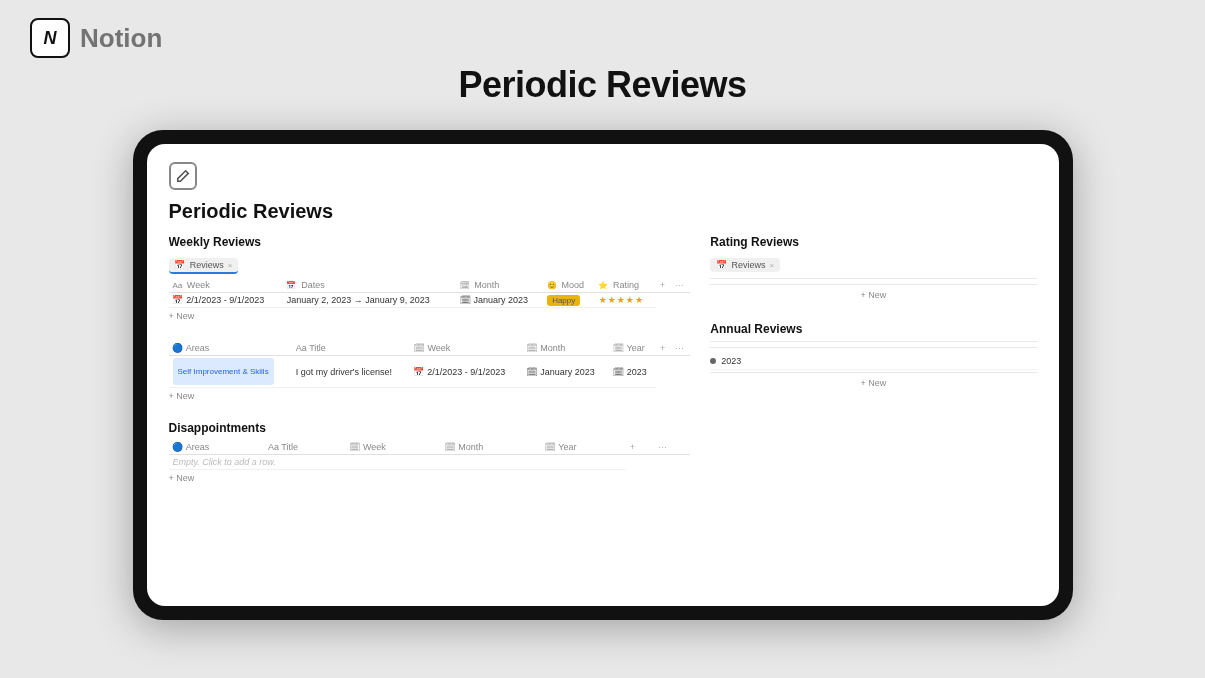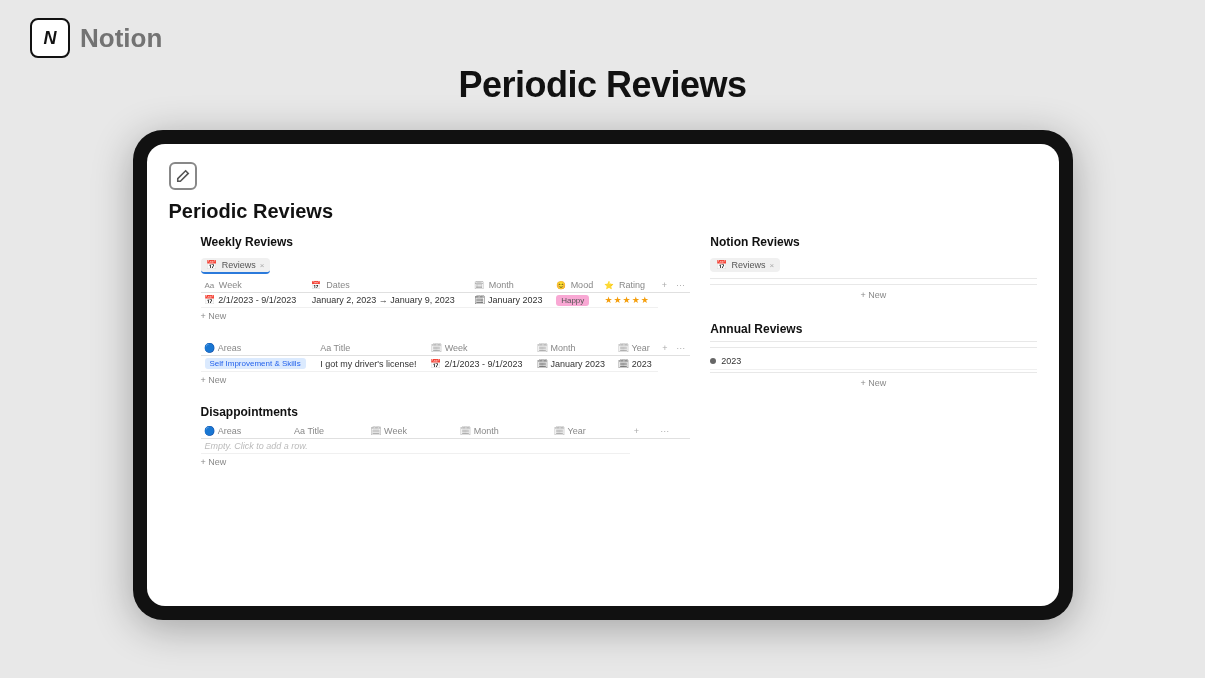--- a/index.html
+++ b/index.html
@@ -170,21 +170,21 @@
       padding: 2px 4px;
       color: #333;
       border-bottom: 1px solid #f0f0f0;
       white-space: nowrap;
     }
     .tag-pill {
       display: inline-block;
       background: #dbeafe;
       color: #2563eb;
       border-radius: 3px;
-      padding: 1px 5px;
+      padding: 9px 5px;
       font-size: 8px;
       font-weight: 500;
     }
     .stars {
       color: #f59e0b;
       font-size: 9px;
       letter-spacing: 1px;
     }
     .new-row {
       font-size: 9px;
@@ -249,29 +249,28 @@
     .col-icon {
       font-size: 8px;
       color: #888;
       margin-right: 2px;
     }
     .stars-small {
       color: #f59e0b;
       font-size: 8px;
     }
     .mood-tag {
-      background: #f9a8d4;
+      background: #eab308;
       color: #555;
       border-radius: 3px;
       padding: 1px 5px;
       font-size: 8px;
     }
     .section-block {
       margin-bottom: 6px;
-      margin-left: 32px;
     }
   </style>
 </head>
 <body>
 
 <div class="header">
   <div class="notion-brand">
     <div class="notion-logo">N</div>
     <span class="notion-name">Notion</span>
   </div>
@@ -381,21 +380,21 @@
               </table>
               <div class="new-row">New</div>
             </div>
           </div>
 
         </div>
 
         <div class="right-col">
 
           <div class="right-section">
-            <div class="section-title">Notion Reviews</div>
+            <div class="section-title">Rating Reviews</div>
             <div class="right-db-tab">
               <span>📅</span>
               <span>Reviews</span>
               <span style="color:#aaa;font-size:8px;">×</span>
             </div>
             <div class="divider-line"></div>
             <div class="divider-line"></div>
             <div class="right-new-row">
               <span>+ New</span>
             </div>

